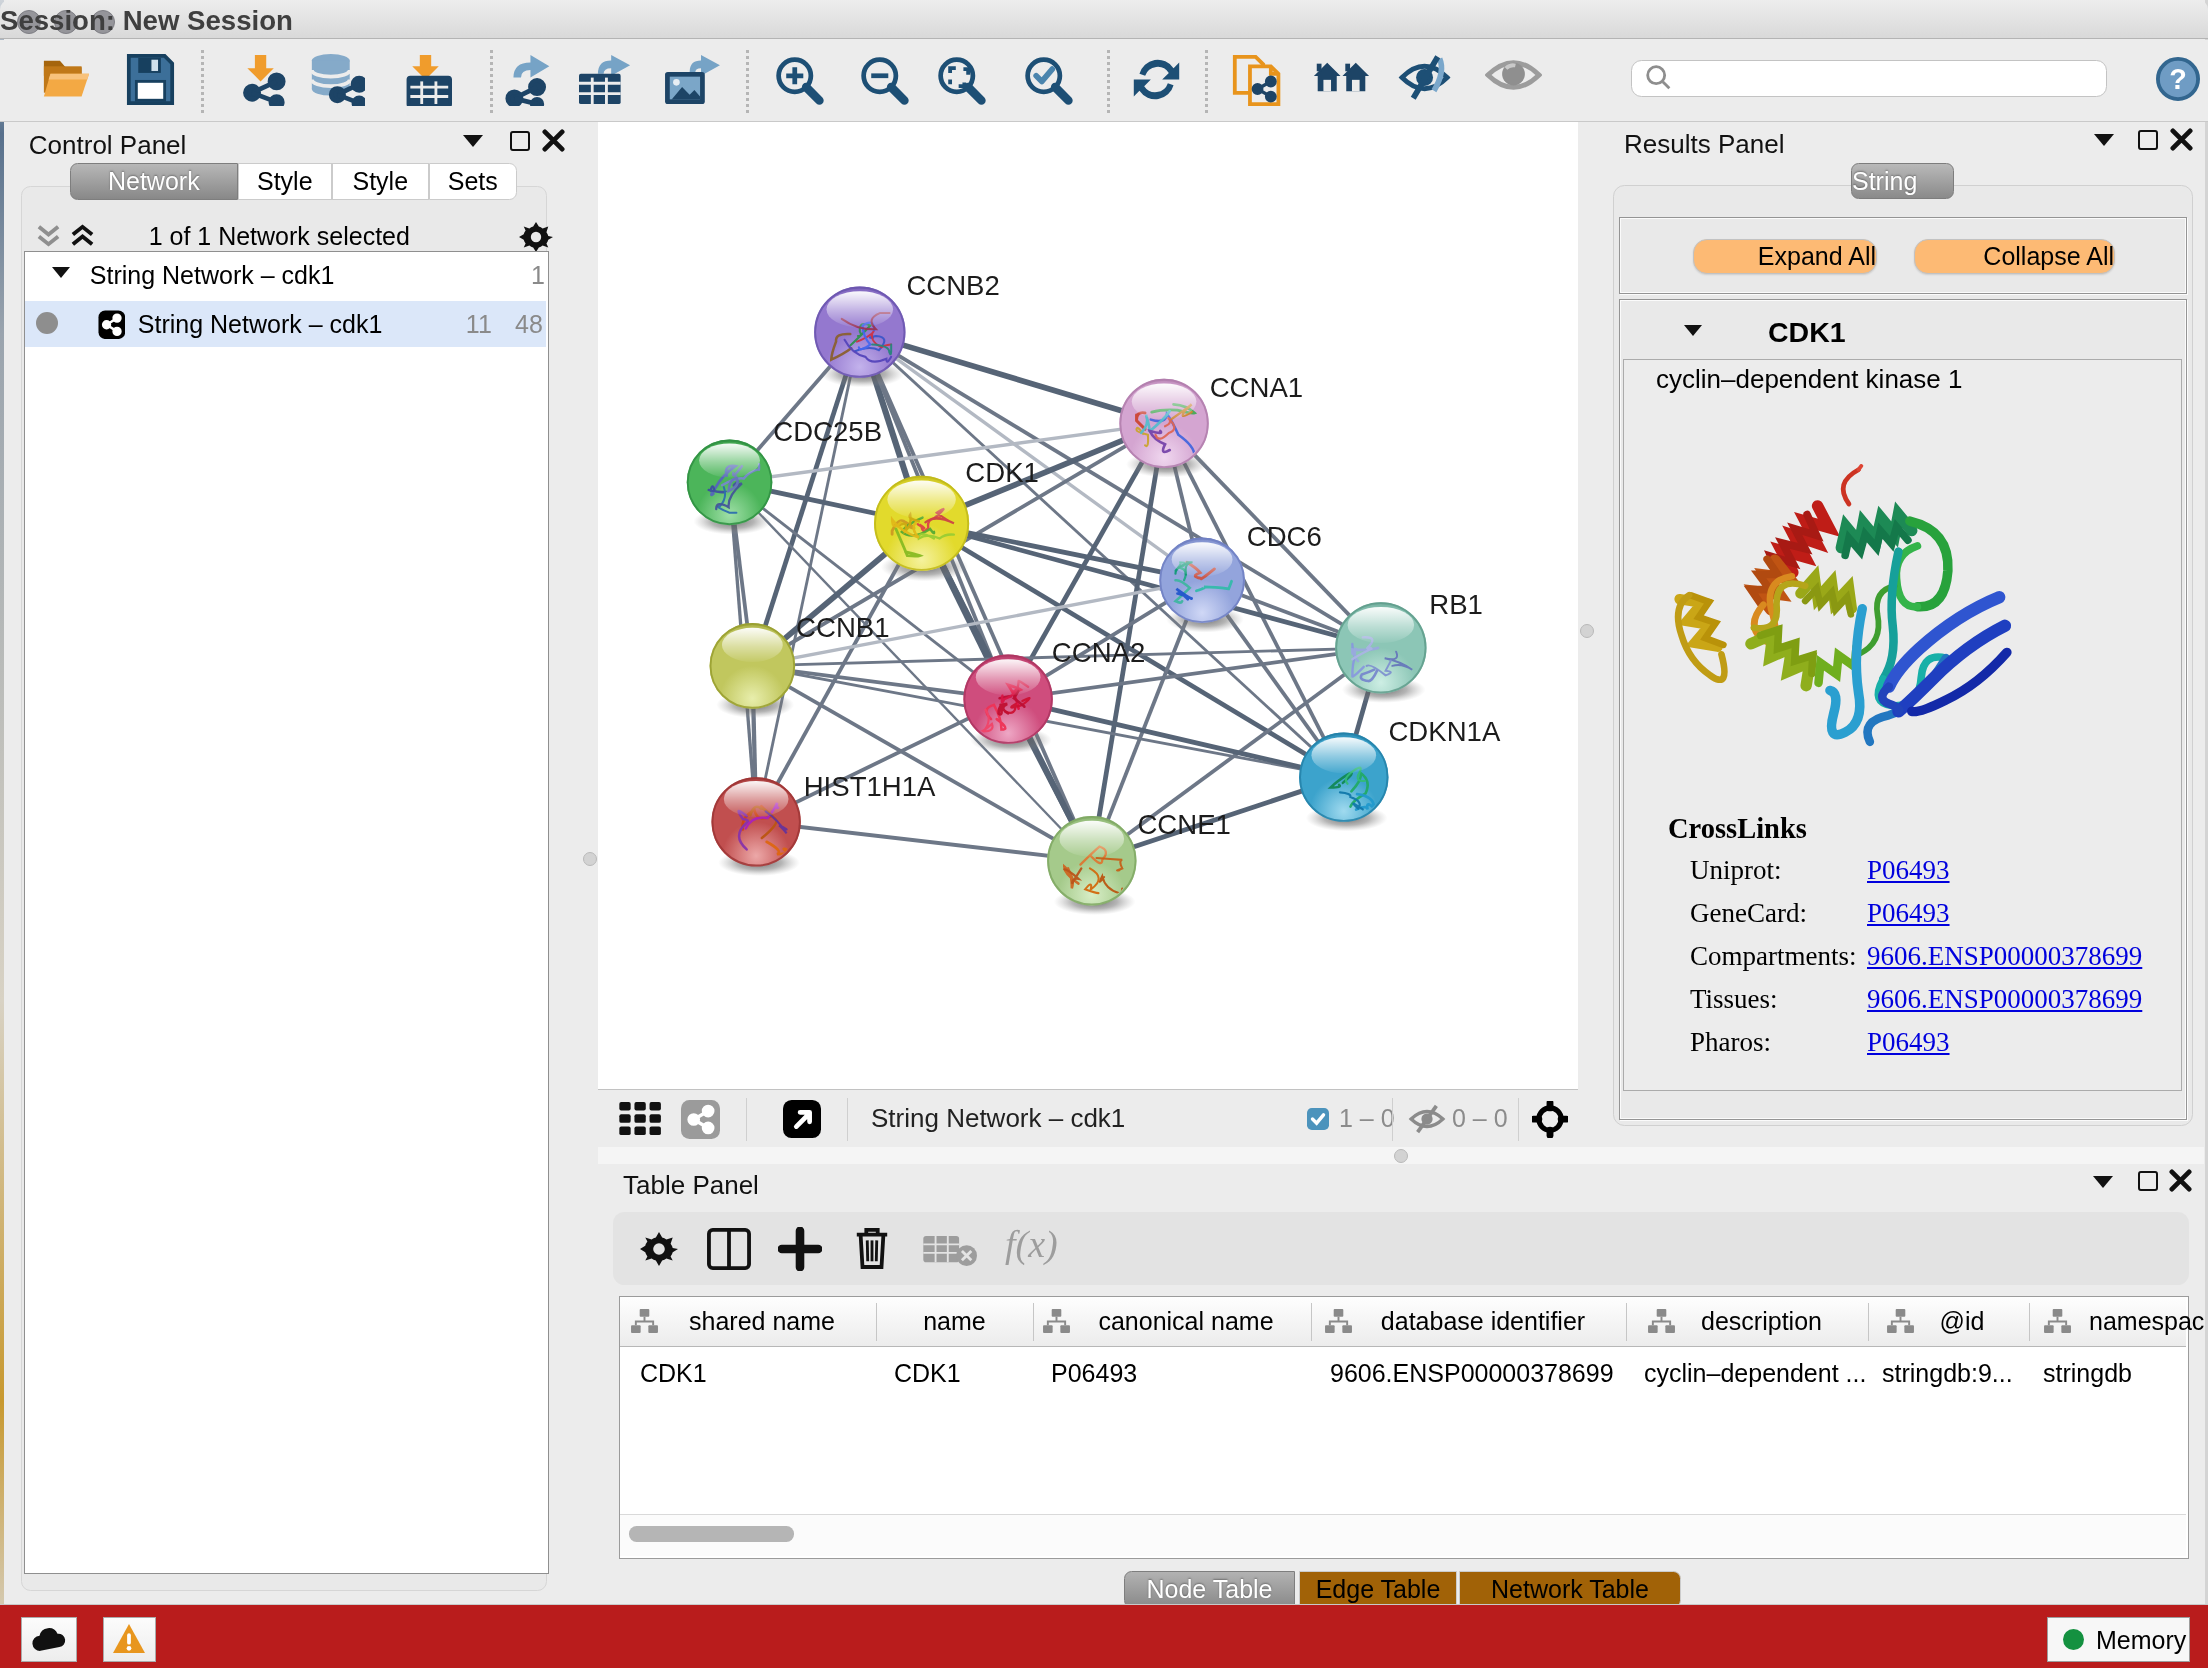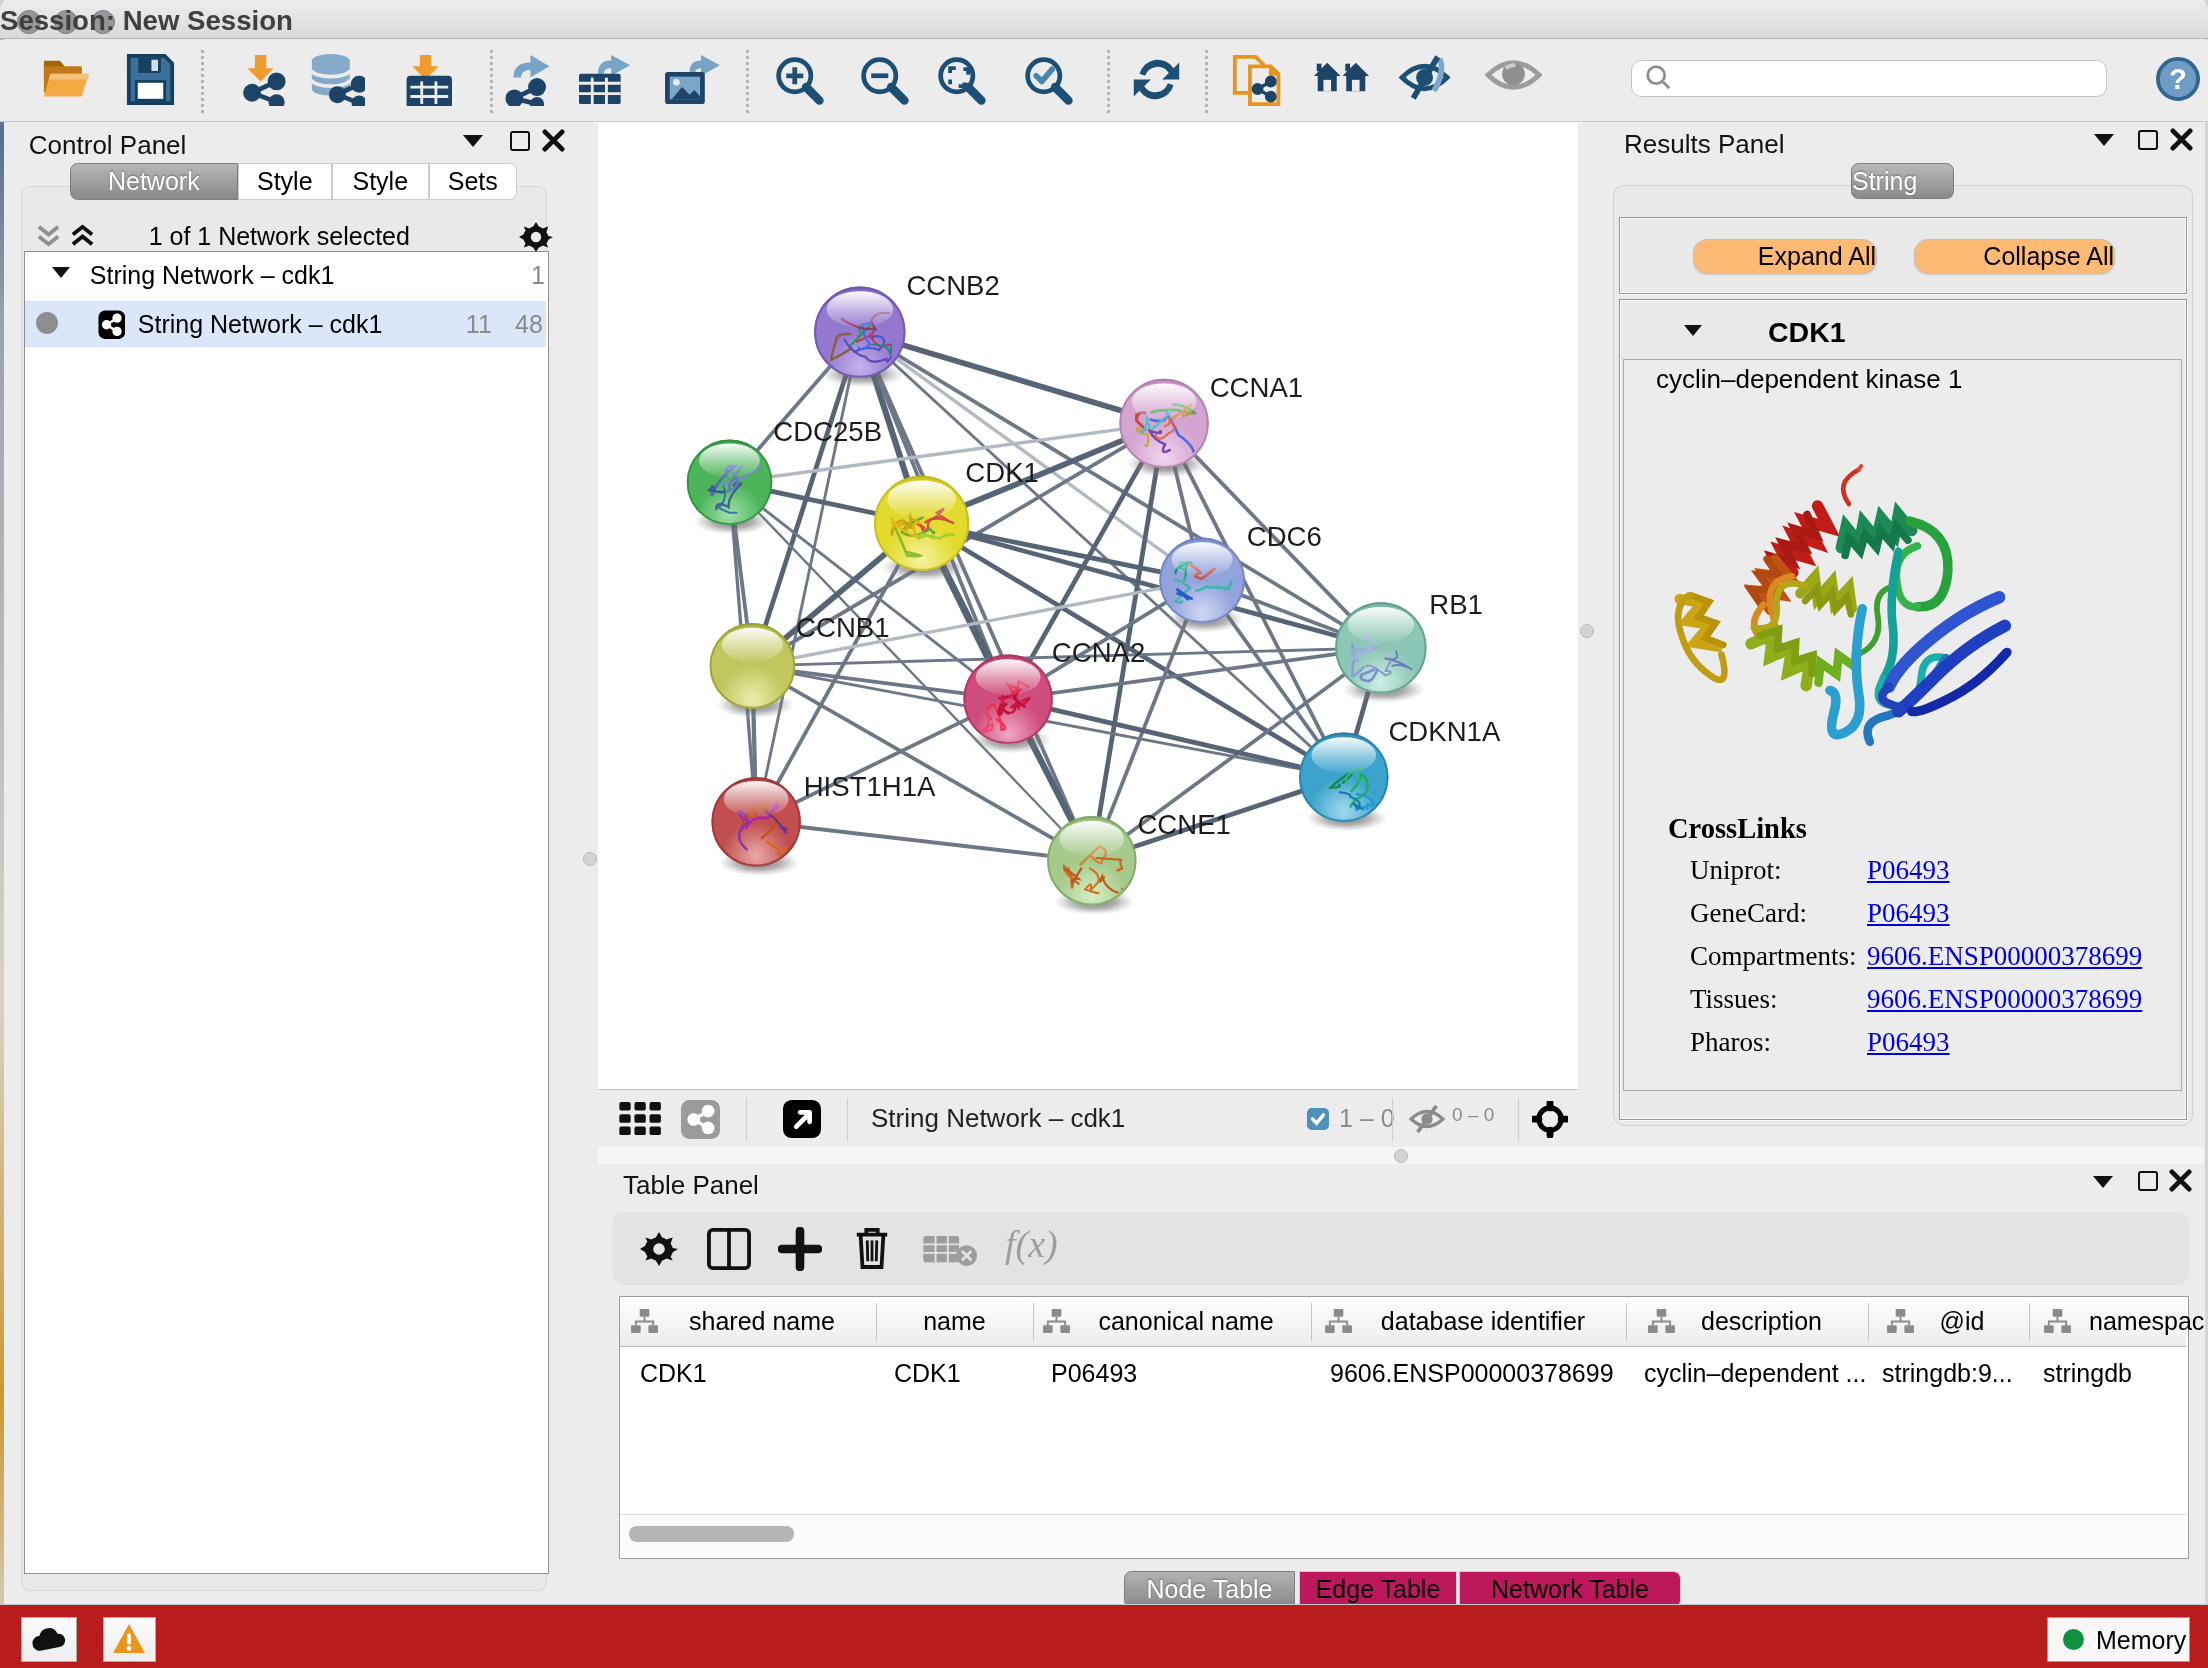--- a/index.html
+++ b/index.html
@@ -35,21 +35,21 @@
 .rbtn{position:absolute;background:#fdba74;border:1px solid #c2c2c2;border-radius:14px;font-size:25px;color:#000;text-align:right;line-height:33px;box-shadow:0 1px 1.9px rgba(0,0,0,.12)}
 .serif{font-family:"Liberation Serif",serif}
 
 #tpanel{left:598px;top:1147px;width:1606px;height:457px;background:#ececec}
 #ttool{position:absolute;left:15px;top:65px;width:1576px;height:73px;background:#e3e3e3;border-radius:11.4px}
 #ttable{position:absolute;left:21px;top:149px;width:1570px;height:263px;background:#fff;border:1.9px solid #9b9b9b}
 #thead{position:absolute;left:0;top:0;width:1566px;height:50px;background:linear-gradient(#fefefe,#ececec);border-bottom:1.9px solid #b7b7b7}
 .th{position:absolute;top:0;height:49px;font-size:25px;color:#000;text-align:center;line-height:49px}
 .thsep{position:absolute;top:5.7px;height:38px;width:0;border-left:1.9px solid #c6c6c6}
 .td{position:absolute;top:53px;height:46px;font-size:25px;color:#000;line-height:46px}
-.btab{position:absolute;top:424px;height:37px;background:#be185d;border:1px solid #ccc;font-size:25px;color:#000;text-align:center;line-height:35px}
+.btab{position:absolute;top:424px;height:37px;background:#a16207;border:1px solid #ccc;font-size:25px;color:#000;text-align:center;line-height:35px}
 
 #statusbar{left:0;top:1604px;width:2208px;height:65px;background:#b91c1c;border-top:1.9px solid #c9c9c9}
 .sq-btn{position:absolute;top:12.4px;width:56px;height:45px;background:linear-gradient(#fcfcfc,#ededed);border:1.9px solid #ababab}
 </style></head>
 <body>
 
 <div class="abs" style="left:0;top:0;width:3.8px;height:1668px;background:linear-gradient(#cfd4da,#57708c 8%,#9aa4ae 20%,#d8d2c4 60%,#c8992f 84%,#d8d8d8)"></div>
 <div class="abs" style="left:2205px;top:0;width:3.8px;height:1668px;background:#d4d4d4"></div>
 <div class="abs" style="left:0;top:1664px;width:2208px;height:3.8px;background:#c9c9c9"></div>
 
@@ -626,21 +626,21 @@
       <rect x="0" y="0" width="32" height="32" rx="7" fill="#4c93bc"></rect>
       <path d="M8 16 L14 22 L24 10" stroke="#fff" stroke-width="5" fill="none" stroke-linecap="round"></path>
     </svg>
   <div class="abs" style="left:741px;top:14.3px;font-size:25px;color:#8b8b8b">1 – 0</div>
   <div class="nfsep" style="left:794px"></div>
   <svg class="abs" style="left:810px;top:14.3px" width="38" height="30" viewBox="0 0 40 32">
       <path d="M3 16 Q20 0 37 16 Q20 32 3 16 Z" fill="none" stroke="#8b8b8b" stroke-width="3.5"></path>
       <circle cx="20" cy="16" r="6" fill="#8b8b8b"></circle>
       <line x1="30" y1="2" x2="10" y2="30" stroke="#8b8b8b" stroke-width="4"></line>
     </svg>
-  <div class="abs" style="left:854px;top:14.3px;font-size:19px;color:#8b8b8b">0 – 0</div>
+  <div class="abs" style="left:854px;top:14.3px;font-size:25px;color:#8b8b8b">0 – 0</div>
   <div class="nfsep" style="left:920px"></div>
   <svg class="abs" style="left:934px;top:10.5px" width="36" height="37" viewBox="0 0 42 43">
       <circle cx="21" cy="21" r="13" fill="none" stroke="#000" stroke-width="6"></circle>
       <g stroke="#000" stroke-width="8" stroke-linecap="round">
         <line x1="21" y1="2" x2="21" y2="8"></line>
         <line x1="21" y1="34" x2="21" y2="40"></line>
         <line x1="2" y1="21" x2="8" y2="21"></line>
         <line x1="34" y1="21" x2="40" y2="21"></line>
       </g>
     </svg>

